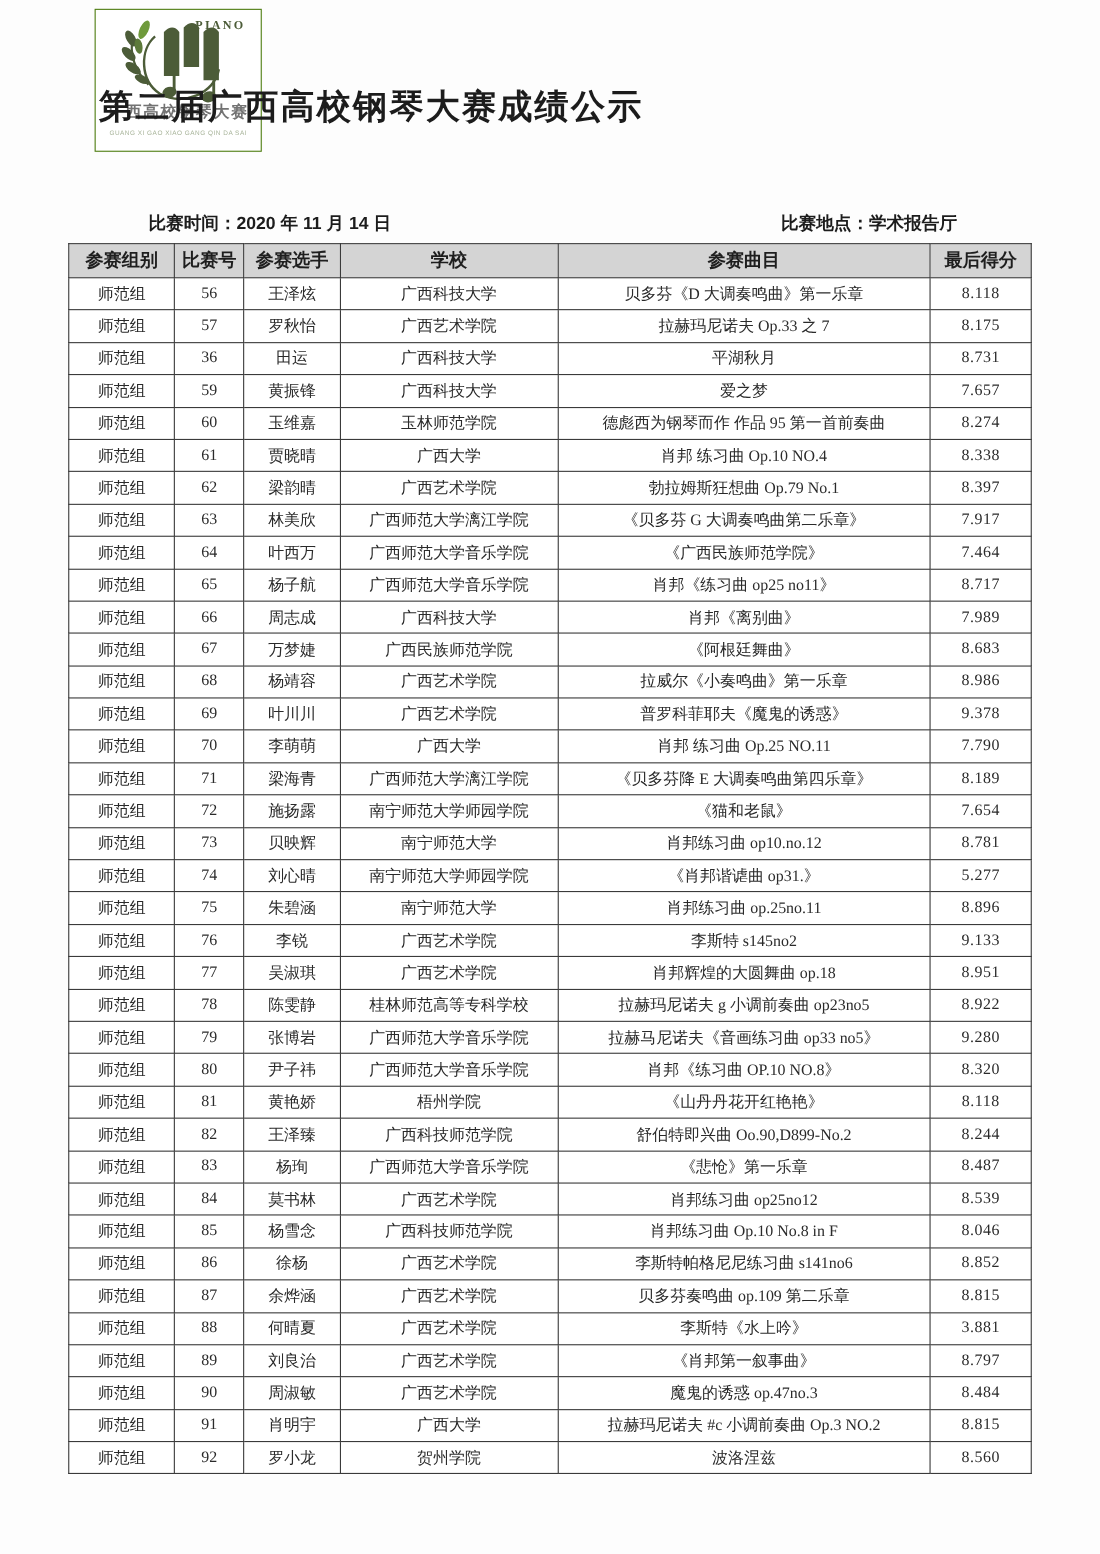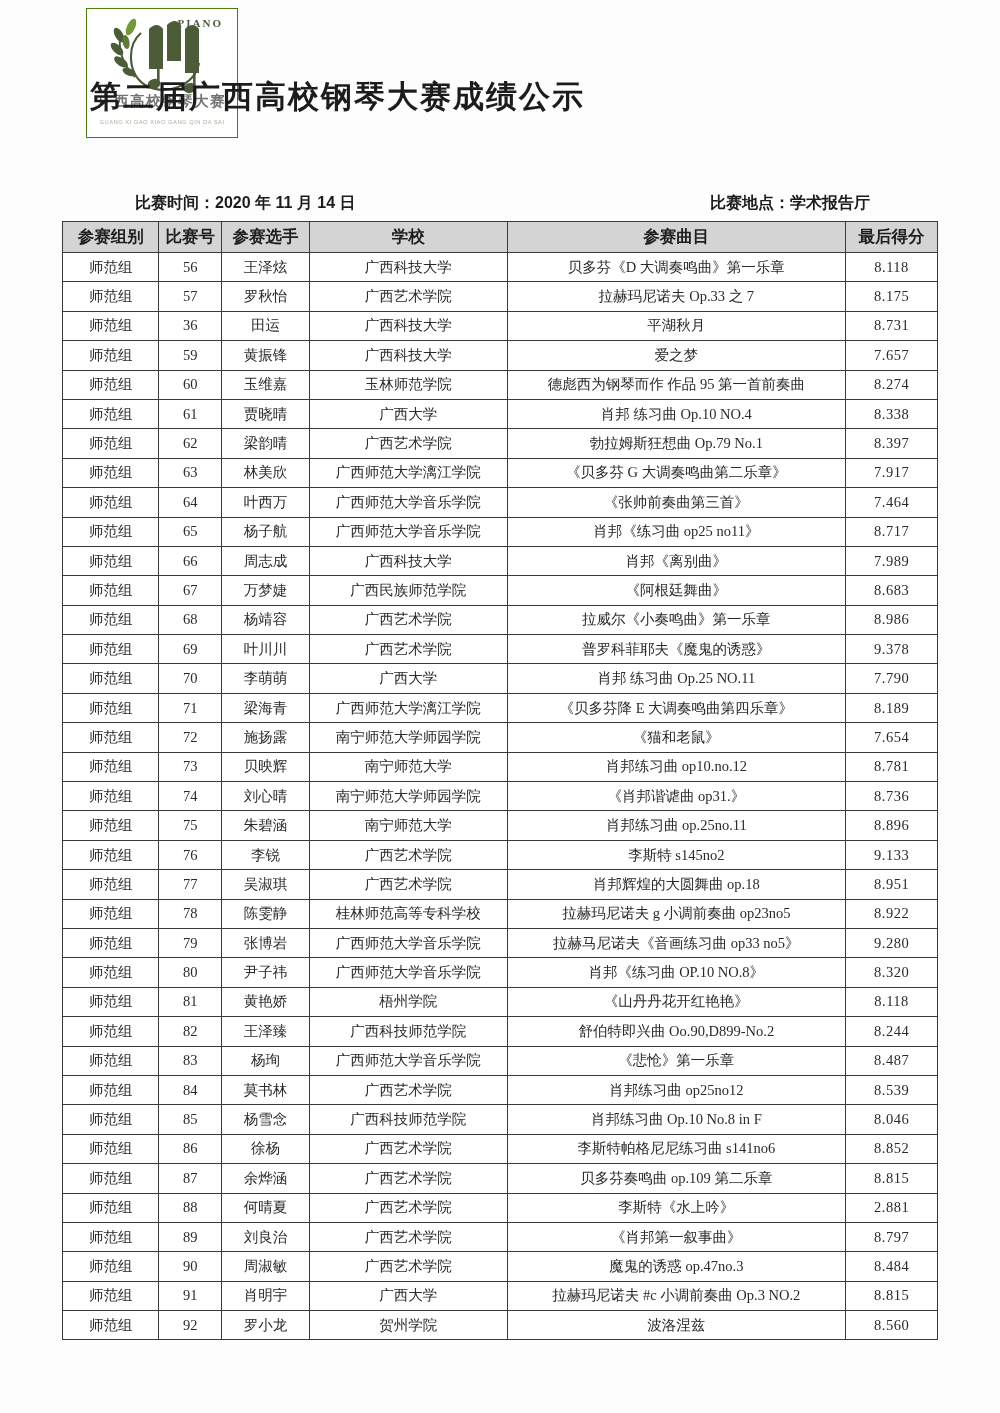--- a/index.html
+++ b/index.html
@@ -251,21 +251,21 @@
             <td>林美欣</td>
             <td>广西师范大学漓江学院</td>
             <td>《贝多芬 G 大调奏鸣曲第二乐章》</td>
             <td class="score">7.917</td>
           </tr>
           <tr>
             <td>师范组</td>
             <td>64</td>
             <td>叶西万</td>
             <td>广西师范大学音乐学院</td>
-            <td>《张帅前奏曲第三首》</td>
+            <td>《广西民族师范学院》</td>
             <td class="score">7.464</td>
           </tr>
           <tr>
             <td>师范组</td>
             <td>65</td>
             <td>杨子航</td>
             <td>广西师范大学音乐学院</td>
             <td>肖邦《练习曲 op25 no11》</td>
             <td class="score">8.717</td>
           </tr>
@@ -332,21 +332,21 @@
             <td>南宁师范大学</td>
             <td>肖邦练习曲 op10.no.12</td>
             <td class="score">8.781</td>
           </tr>
           <tr>
             <td>师范组</td>
             <td>74</td>
             <td>刘心晴</td>
             <td>南宁师范大学师园学院</td>
             <td>《肖邦谐谑曲 op31.》</td>
-            <td class="score">8.736</td>
+            <td class="score">5.277</td>
           </tr>
           <tr>
             <td>师范组</td>
             <td>75</td>
             <td>朱碧涵</td>
             <td>南宁师范大学</td>
             <td>肖邦练习曲 op.25no.11</td>
             <td class="score">8.896</td>
           </tr>
           <tr>
@@ -444,21 +444,21 @@
             <td>广西艺术学院</td>
             <td>贝多芬奏鸣曲 op.109 第二乐章</td>
             <td class="score">8.815</td>
           </tr>
           <tr>
             <td>师范组</td>
             <td>88</td>
             <td>何晴夏</td>
             <td>广西艺术学院</td>
             <td>李斯特《水上吟》</td>
-            <td class="score">2.881</td>
+            <td class="score">3.881</td>
           </tr>
           <tr>
             <td>师范组</td>
             <td>89</td>
             <td>刘良治</td>
             <td>广西艺术学院</td>
             <td>《肖邦第一叙事曲》</td>
             <td class="score">8.797</td>
           </tr>
           <tr>

